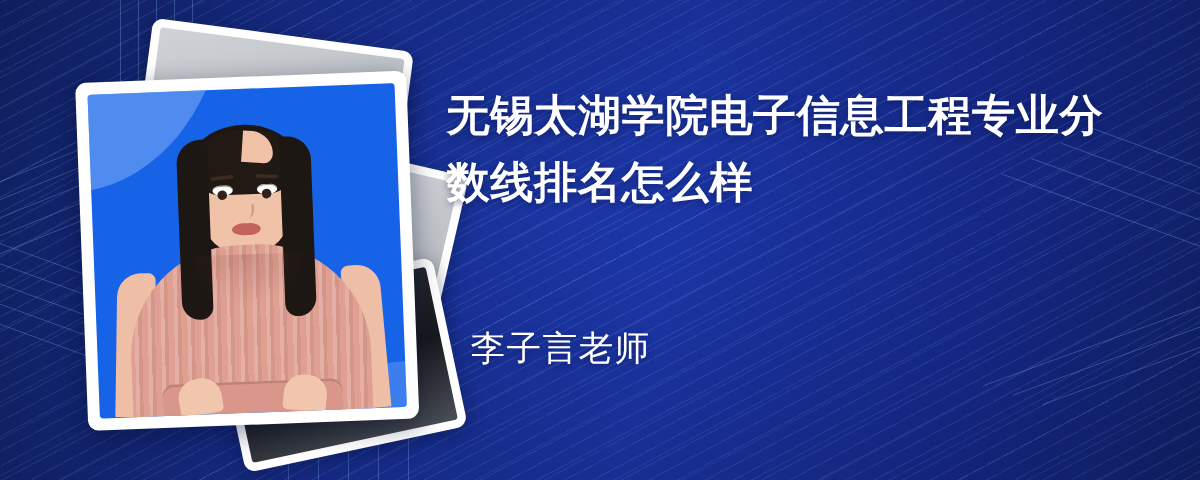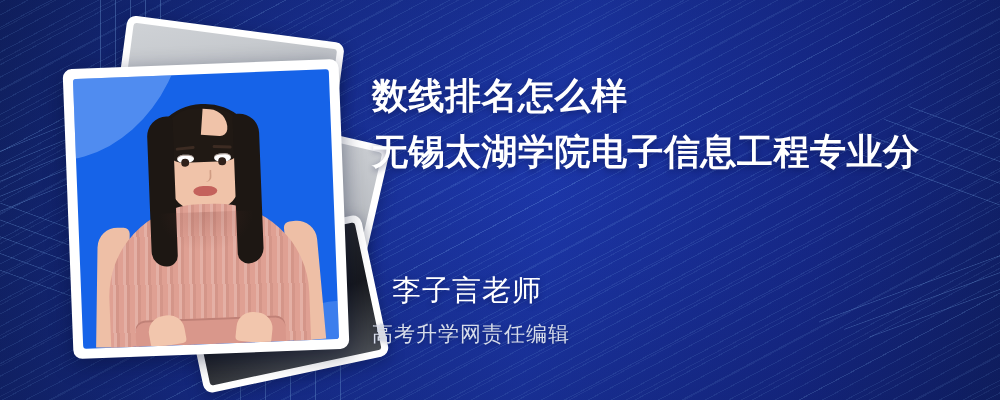--- a/index.html
+++ b/index.html
@@ -422,20 +422,19 @@
           <div class="pupil r"></div>
           <div class="nose"></div>
           <div class="lips"></div>
         </div>
       </div>
     </div>
   </div>
 
   <div class="text-col">
     <div class="title">
+      <div>无锡太湖学院电子信息工程专业分</div>
       <div>数线排名怎么样</div>
-      <div>无锡太湖学院电子信息工程专业分</div>
     </div>
     <div class="byline-name">李子言老师</div>
-    <div class="byline-role">高考升学网责任编辑</div>
   </div>
 
 </div>
 
 </body></html>

